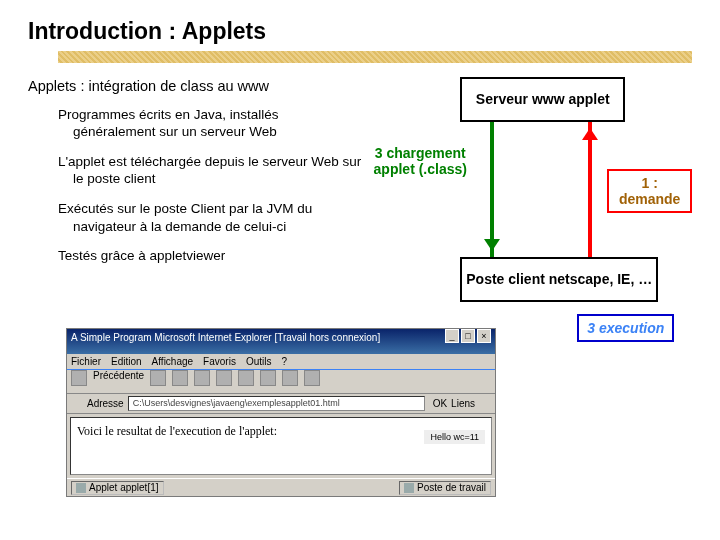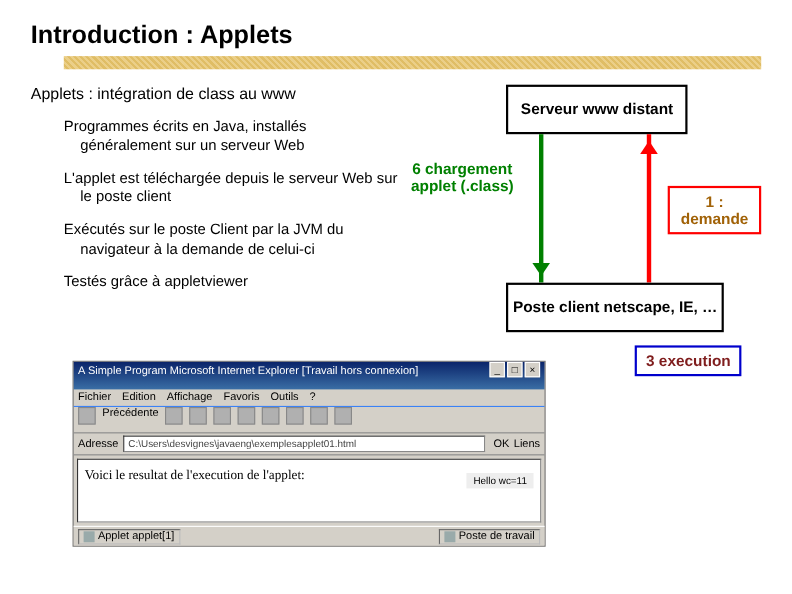--- a/index.html
+++ b/index.html
@@ -11,36 +11,36 @@
   .leftcol { width: 345px; font-size: 13.5px; line-height: 1.3; }
   .subtitle { font-size: 14.5px; margin-bottom: 10px; font-weight: normal; }
   .bullet { margin: 0 0 12px 30px; text-indent: -15px; padding-left: 15px; }
   .rightcol { position: relative; width: 330px; height: 230px; }
   .box { position: absolute; border: 2px solid #000; background: #fff; text-align: center; font-weight: bold; font-family: Arial, sans-serif; display: flex; align-items: center; justify-content: center; }
   .server { top: 0; left: 88px; width: 165px; height: 45px; font-size: 14px; line-height: 1.15; }
   .client { top: 180px; left: 88px; width: 198px; height: 45px; font-size: 14px; line-height: 1.15; }
   .label { position: absolute; font-weight: bold; font-size: 14px; line-height: 1.15; text-align: center; }
   .load { color: #008000; top: 68px; left: -2px; width: 100px; }
   .demande { color: #a16207; border: 2px solid #ff0000; padding: 4px 8px; top: 92px; left: 235px; }
-  .exec  { color: #7f1d1d; border: 2px solid #0000cc; padding: 4px 8px; top: 237px; left: 205px; }
+  .exec  { color: #3b82f6; border: 2px solid #0000cc; padding: 4px 8px; top: 237px; left: 205px; font-style: italic; }
   .arrow { position: absolute; }
   .arrow.green { left: 118px; top: 45px; width: 4px; height: 135px; background: #008000; }
   .arrow.green::after { content:""; position:absolute; bottom:-2px; left:-6px; border:8px solid transparent; border-top:12px solid #008000; }
   .arrow.red { left: 216px; top: 45px; width: 4px; height: 135px; background: #ff0000; }
   .arrow.red::after { content:""; position:absolute; top:-2px; left:-6px; border:8px solid transparent; border-bottom:12px solid #ff0000; }
 
   
   .ie { position: absolute; left: 66px; top: 328px; width: 430px; border: 1px solid #7a7a7a; background: #d4d0c8; font-family: Tahoma, Arial, sans-serif; font-size: 10px; }
   .ie-titlebar { background: linear-gradient(#0a246a,#3a6ea5); color:#fff; height:25px; line-height:18px; padding:0 4px; display:flex; justify-content:space-between; }
   .ie-titlebar .ctrls { display:flex; gap:2px; }
   .ie-titlebar .ctrls span { width:14px; height:14px; background:#d4d0c8; border:1px solid #fff; color:#000; display:inline-flex; align-items:center; justify-content:center; font-size:9px; }
   .ie-menu { height:16px; line-height:16px; padding:0 4px; border-bottom:1px solid #3b82f6; display:flex; gap:10px; }
   .ie-tool { height:24px; border-bottom:1px solid #888; display:flex; gap:6px; padding:0 4px; }
   .ie-tool .ico { width:16px; height:16px; background:#b0b0b0; border:1px solid #888; }
-  .ie-addr { height:20px; border-bottom:1px solid #888; display:flex; align-items:center; gap:4px; padding:0 4px; }
+  .ie-addr { height:20px; border-bottom:1px solid #888; display:flex; align-items:center; gap:4px; padding:0 20px; }
   .ie-addr .fld { flex:1; height:15px; background:#fff; border:1px inset #888; font-size:9px; padding:1px 4px; overflow:hidden; white-space:nowrap; color:#444; }
   .ie-content { height:58px; background:#fff; border:1px inset #888; margin:3px; padding:6px; font-family:'Times New Roman',serif; font-size:12px; color:#000; display:flex; align-items:flex-start; justify-content:space-between; }
   .ie-content .demo { font-family:Arial; font-size:9px; background:#eee; padding:2px 6px; margin-top:6px; }
   .ie-status { height:18px; border-top:1px solid #fff; display:flex; justify-content:space-between; align-items:center; padding:0 4px; background:#d4d0c8; }
   .ie-status .cell { border:1px inset #bbb; height:14px; padding:0 4px; display:flex; align-items:center; gap:3px; }
   .ie-status .mini{width:10px;height:10px;background:#9aa;display:inline-block;}
 </style>
 </head>
 <body>
 
@@ -51,24 +51,24 @@
   <div class="row">
     <div class="leftcol">
       <div class="subtitle">Applets : intégration de class au www</div>
       <p class="bullet">Programmes écrits en Java, installés généralement sur un serveur Web</p>
       <p class="bullet">L'applet est téléchargée depuis le serveur Web sur le poste client</p>
       <p class="bullet">Exécutés sur le poste Client par la JVM du navigateur à la demande de celui-ci</p>
       <p class="bullet">Testés grâce à appletviewer</p>
     </div>
 
     <div class="rightcol">
-      <div class="box server">Serveur www distant</div>
+      <div class="box server">Serveur www applet</div>
       <div class="arrow red"></div>
       <div class="arrow green"></div>
-      <div class="label load">6 chargement applet (.class)</div>
+      <div class="label load">3 chargement applet (.class)</div>
       <div class="label demande">1 : demande</div>
       <div class="box client">Poste client netscape, IE, …</div>
       <div class="label exec">3 execution</div>
     </div>
   </div>
 </div>
 
 <div class="ie">
   <div class="ie-titlebar">
     <span>A Simple Program   Microsoft Internet Explorer   [Travail hors connexion]</span>

